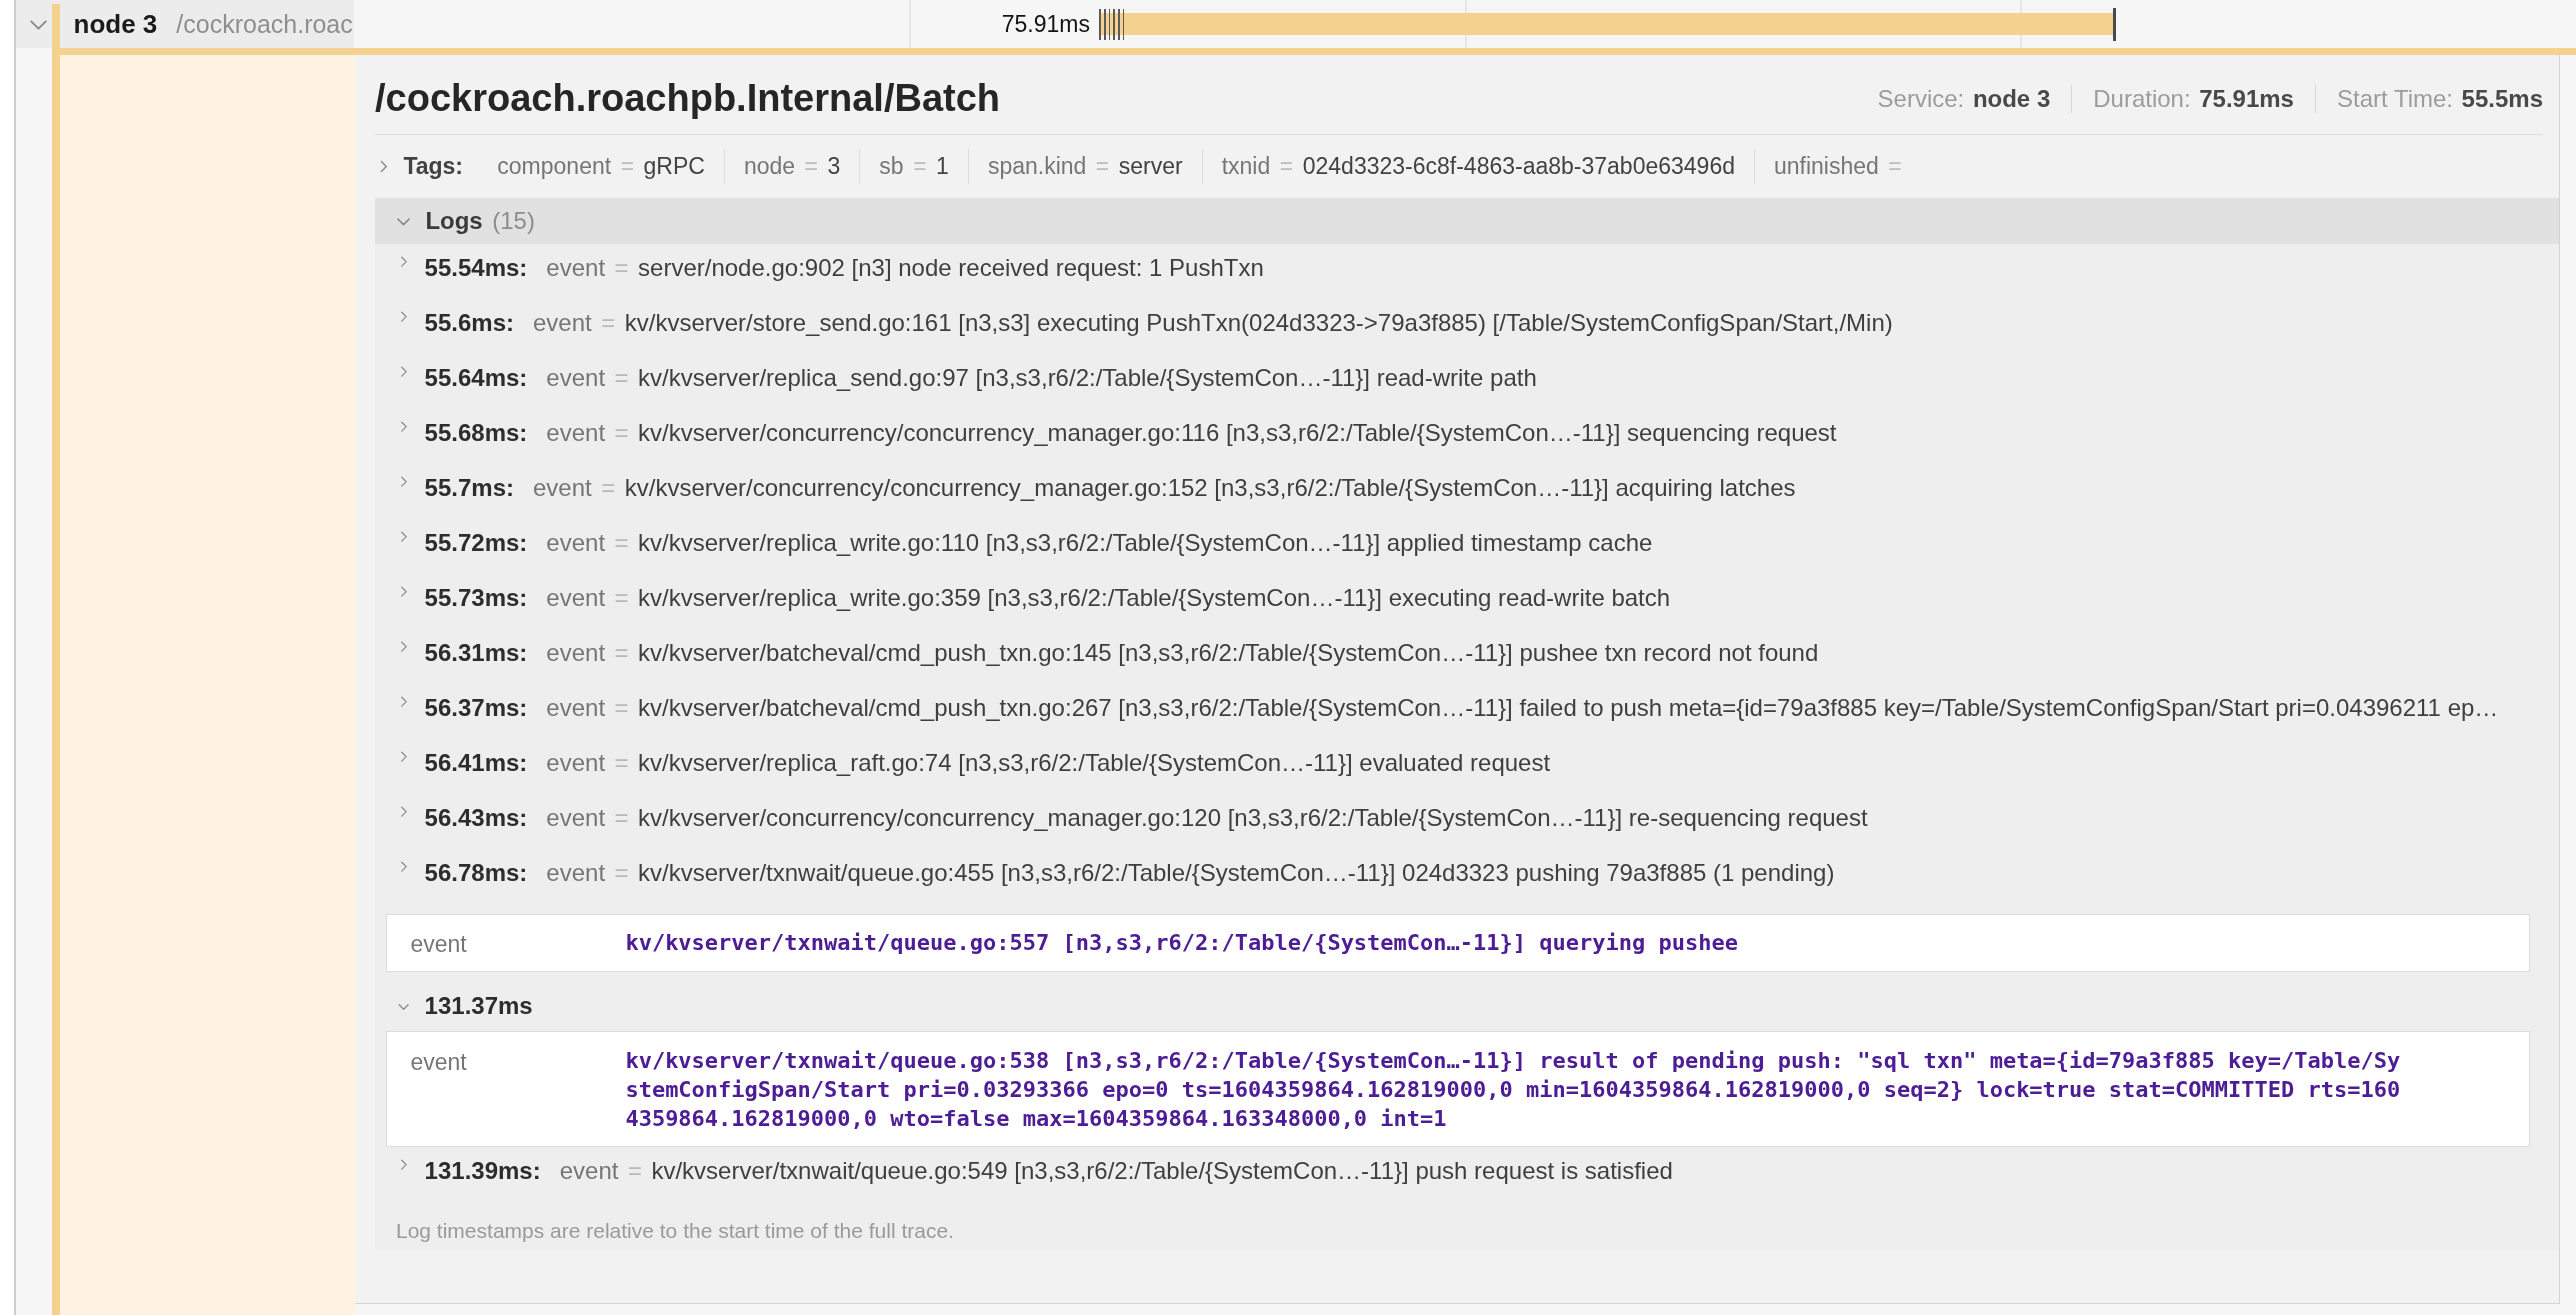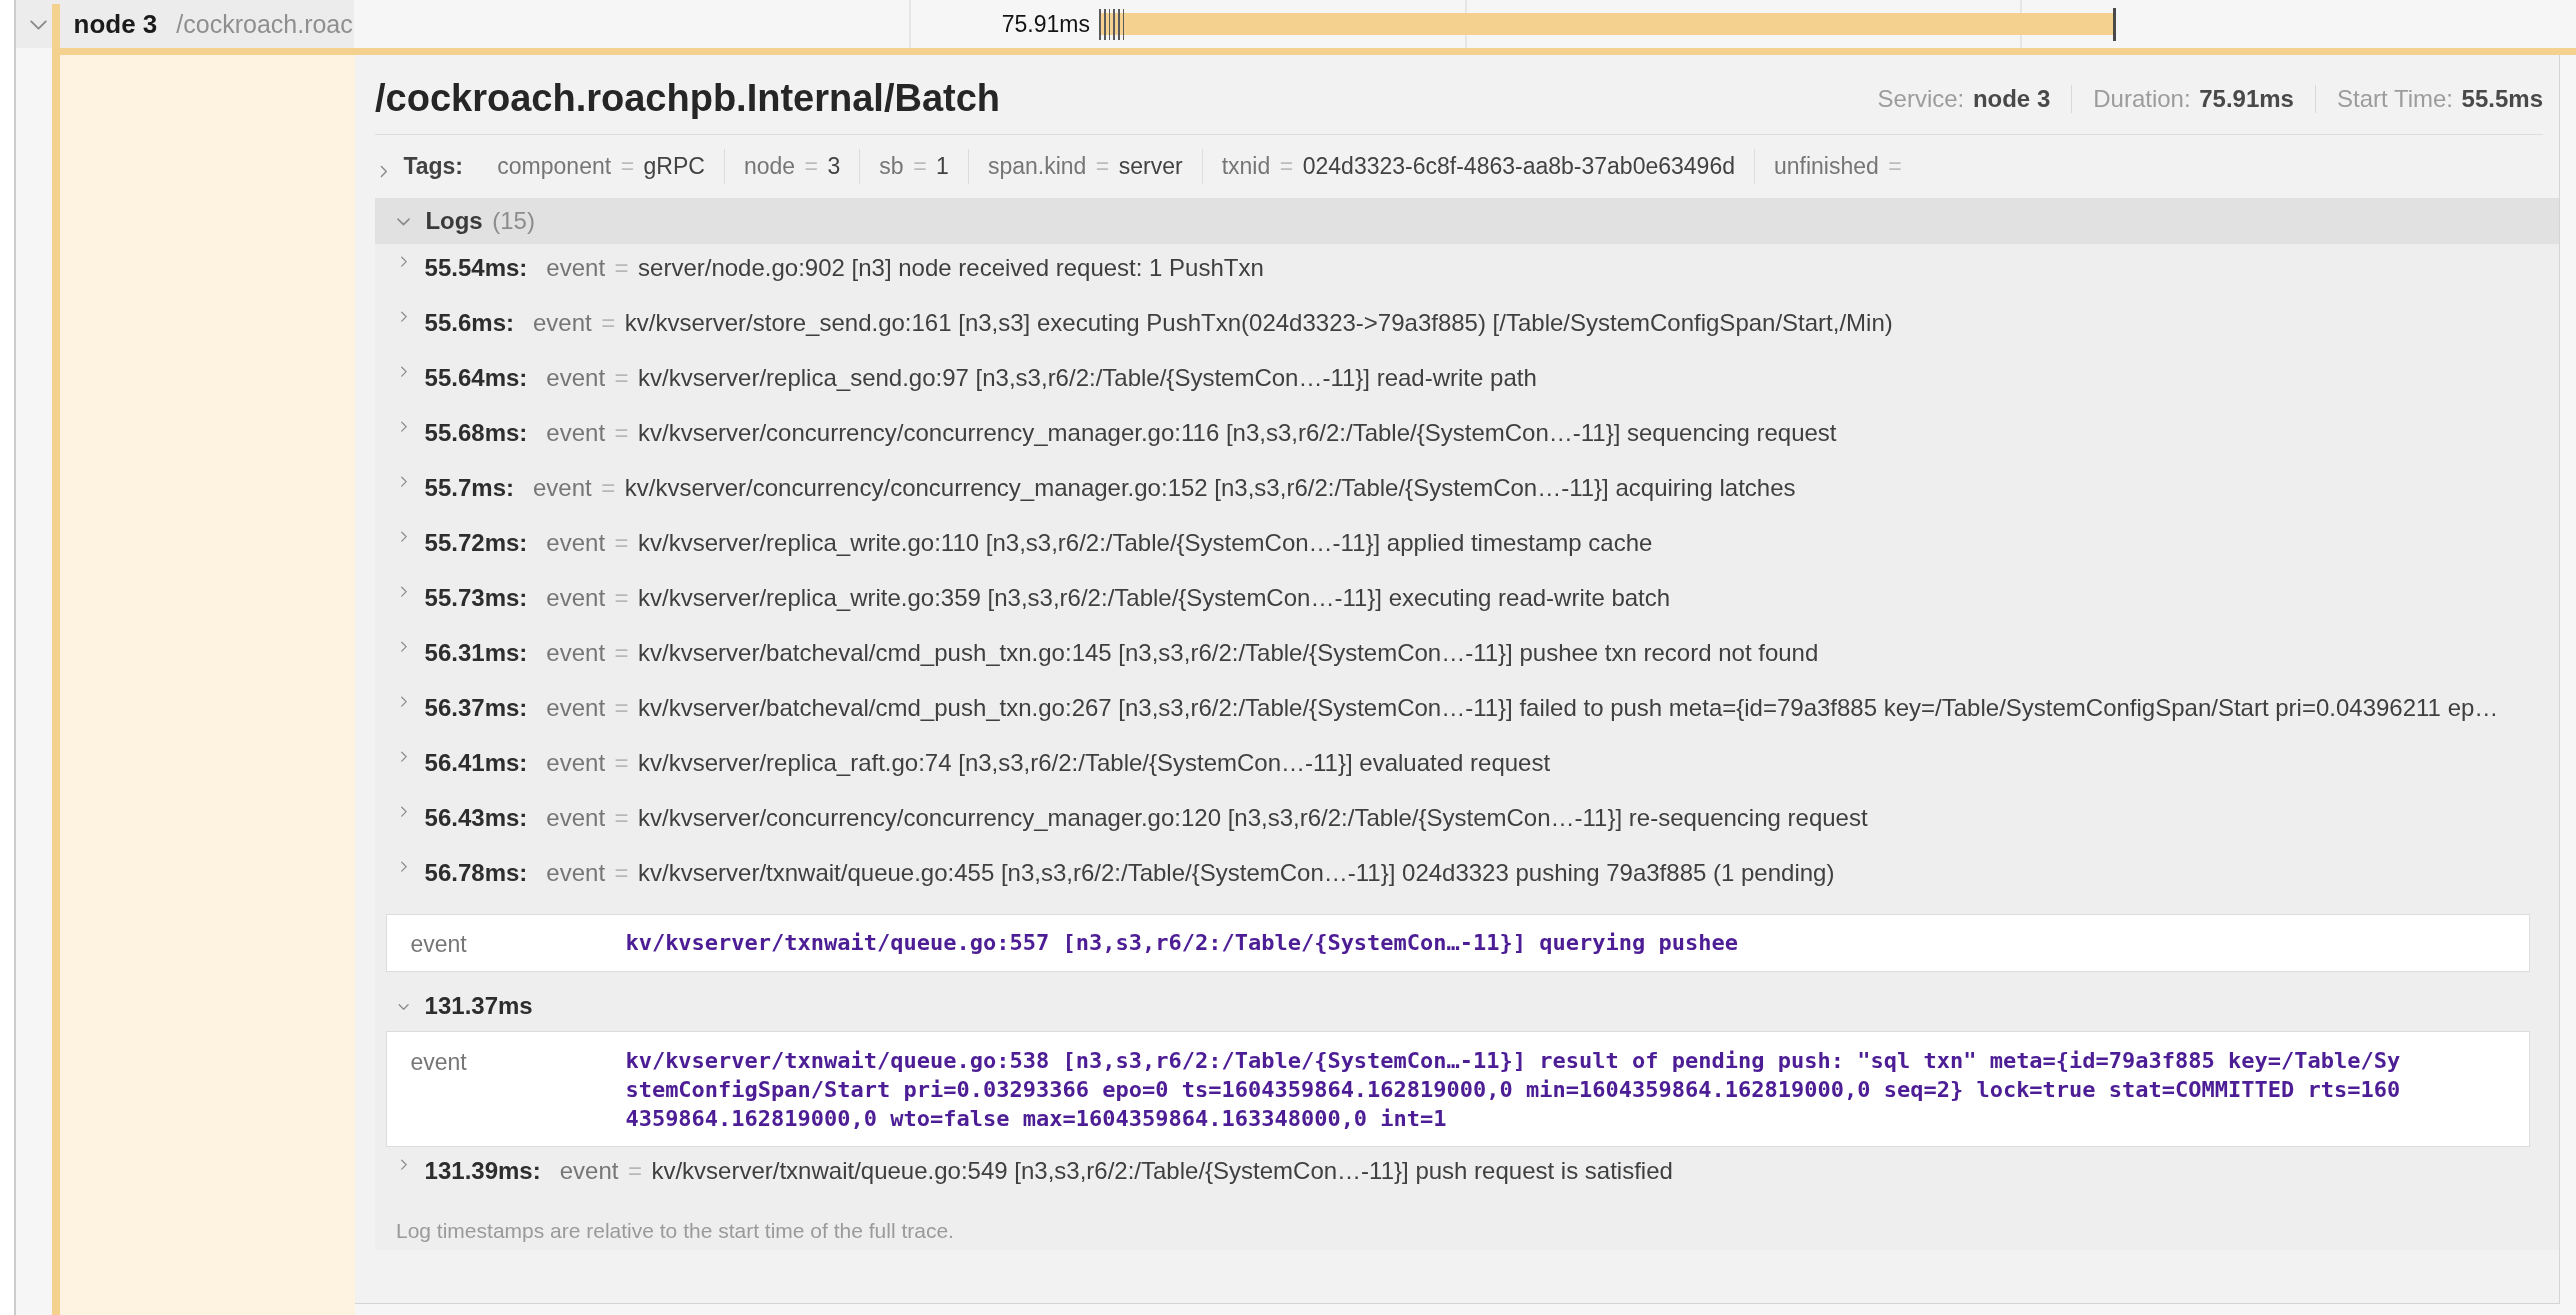--- a/index.html
+++ b/index.html
@@ -45,21 +45,21 @@
 
   .panel-head { position:relative; margin:25px 16px 0 20px; }
   .panel-title { font-size:38px; font-weight:700; color:#262626; line-height:38px; }
   .panel-meta { position:absolute; right:0; top:5.7px; display:flex; align-items:center; font-size:24px; white-space:nowrap; }
   .meta-item { color:#9c9c9c; display:flex; }
   .meta-item .mv { color:#494949; font-weight:700; margin-left:8.6px; }
   .meta-item + .meta-item { border-left:1.9px solid #d8d8d8; margin-left:21px; padding-left:21px; }
   .head-rule { margin:17px 16px 0 20px; border-bottom:1.9px solid #dddddd; }
 
   .tags-row { display:flex; align-items:center; margin:9.5px 16px 0 20px; height:44px; font-size:23px; white-space:nowrap; overflow:hidden; }
-  .tags-toggle { display:flex; align-items:flex-end; cursor:default; }
+  .tags-toggle { display:flex; align-items:center; cursor:default; }
   .tags-label { font-weight:700; color:#424242; margin-left:11.4px; }
   .tag-item { display:flex; align-items:center; padding:3.8px 19px; }
   .tag-item + .tag-item { border-left:1.9px solid #dcdcdc; }
   .tag-key { color:#767676; }
   .tag-eq  { color:#bcbcbc; margin:0 9.5px; }
   .tag-val { color:#424242; }
 
   .logs { margin:9.5px 0 0 20px; }
   .logs-header { height:46px; background:#e1e1e1; display:flex; align-items:center; padding-left:19px; font-size:24px; }
   .logs-title { font-weight:700; color:#3a3a3a; margin-left:12.4px; }

